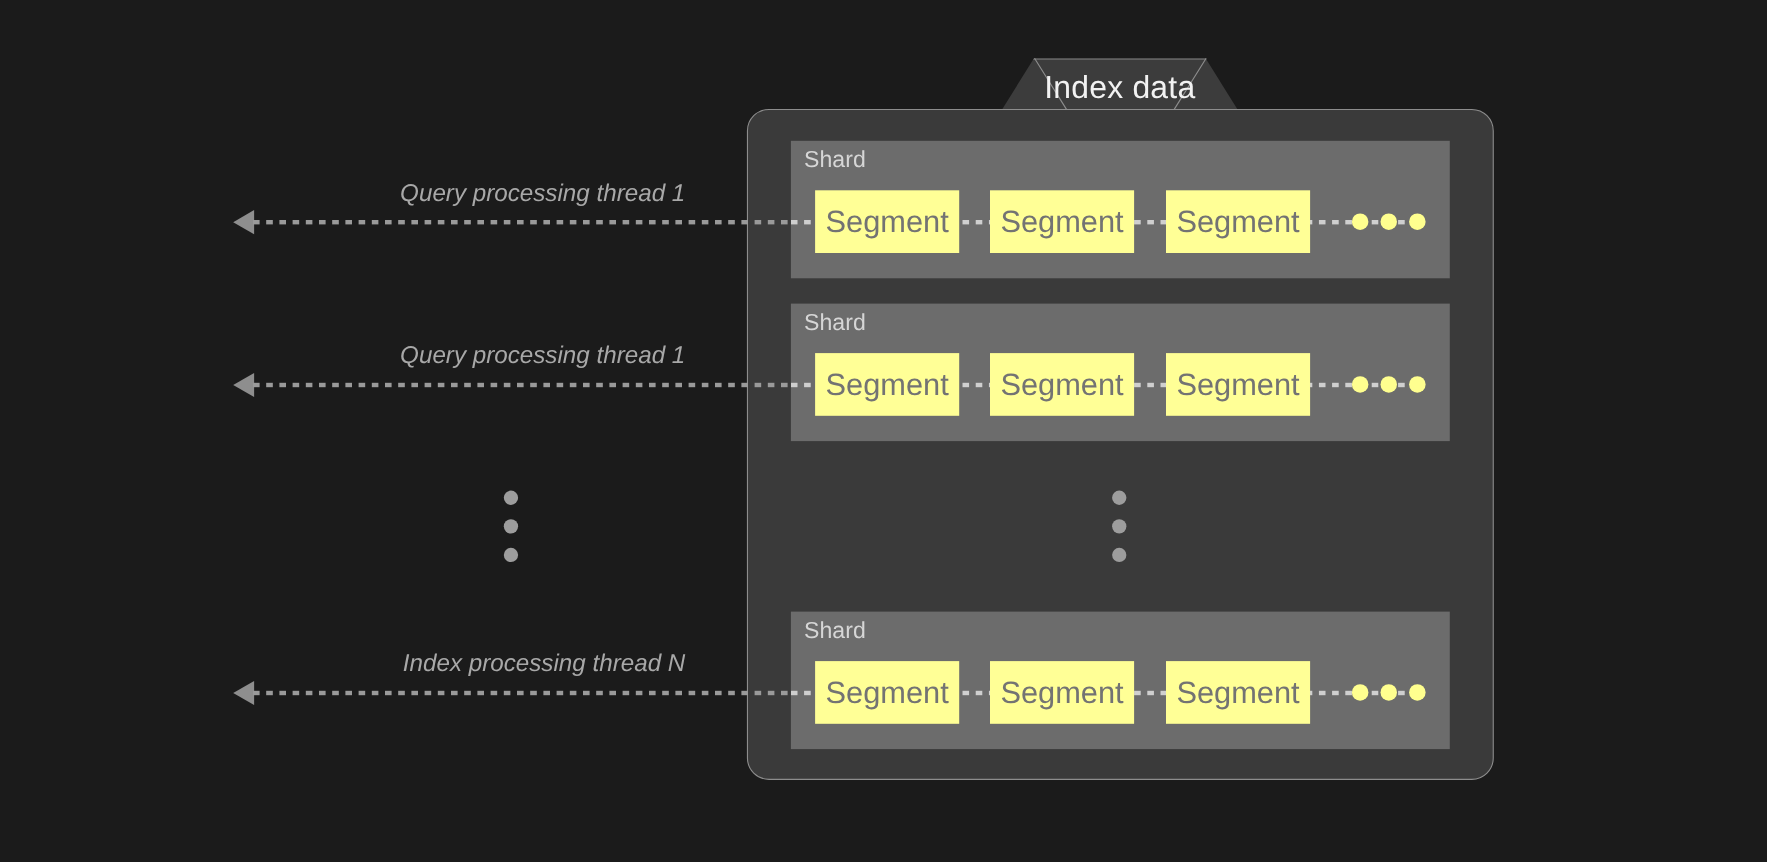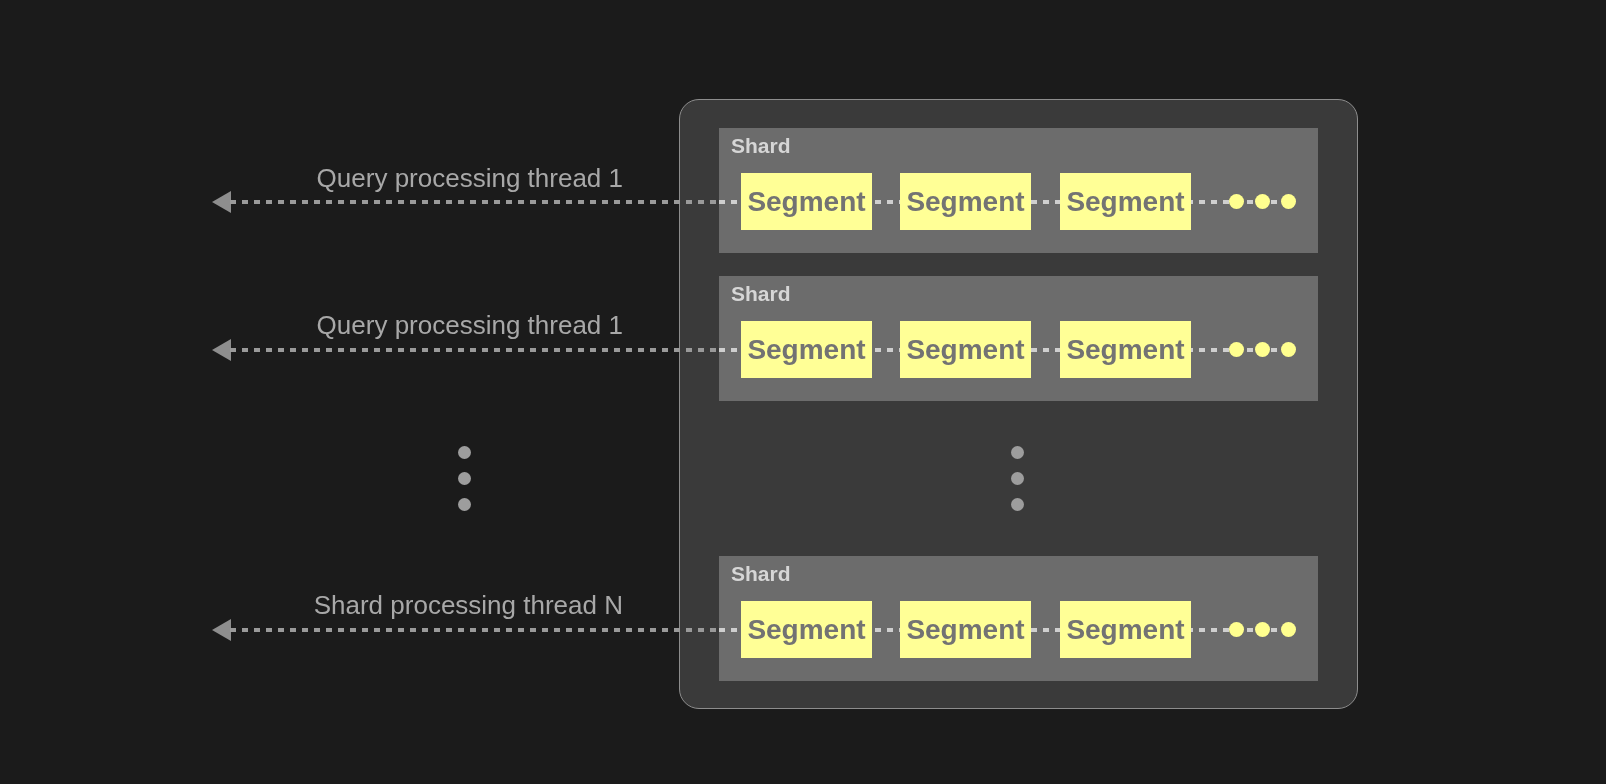--- a/index.html
+++ b/index.html
@@ -85,21 +85,20 @@
   }
 
   
   .shard {
     position: absolute;
     left: 719px;
     width: 599px;
     height: 125px;
     background: #6c6c6c;
     box-sizing: border-box;
-    font-weight: bold;
   }
   .shard-label {
     position: absolute;
     left: 12px;
     top: 6px;
     color: #d6d6d6;
     font-size: 21px;
   }
 
   
@@ -142,23 +141,24 @@
     width: 0; height: 0;
     border-top: 11px solid transparent;
     border-bottom: 11px solid transparent;
     border-right: 19px solid #8e8e8e;
   }
 
   
   .thread-label {
     position: absolute;
     color: #a8a8a8;
-    font-size: 26px;
+    font-size: 22px;
     white-space: nowrap;
     text-align: right;
+    font-style: italic;
   }
 
   
   .ydot {
     position: absolute;
     width: 15px;
     height: 15px;
     border-radius: 50%;
     background: #ffff8f;
   }
@@ -170,32 +170,38 @@
     height: 13px;
     border-radius: 50%;
     background: #9d9d9d;
   }
 </style>
 </head>
 <body>
 
 <div id="stage">
 
+  <div class="title-tab">
+    <div class="tab-shape"></div>
+    <div class="tab-edge-l"></div>
+    <div class="tab-edge-r"></div>
+    <div class="tab-label">Index data</div>
+  </div>
 
   <div class="index-panel"></div>
 
   <div class="thread-label" style="left:209px; top:163px; width:414px;">Query processing thread 1</div>
   <div class="arrow-head" style="left:212px; top:191px;"></div>
   <div class="dotted-run" style="left:230px; top:200px; width:509px;"></div>
 
   <div class="thread-label" style="left:209px; top:310px; width:414px;">Query processing thread 1</div>
   <div class="arrow-head" style="left:212px; top:339px;"></div>
   <div class="dotted-run" style="left:230px; top:348px; width:509px;"></div>
 
-  <div class="thread-label" style="left:209px; top:590px; width:414px;">Shard processing thread N</div>
+  <div class="thread-label" style="left:209px; top:590px; width:414px;">Index processing thread N</div>
   <div class="arrow-head" style="left:212px; top:619px;"></div>
   <div class="dotted-run" style="left:230px; top:628px; width:509px;"></div>
 
   <div>
     <div class="vdot" style="left:458px; top:446px;"></div>
     <div class="vdot" style="left:458px; top:472px;"></div>
     <div class="vdot" style="left:458px; top:498px;"></div>
   </div>
 
   <div>

